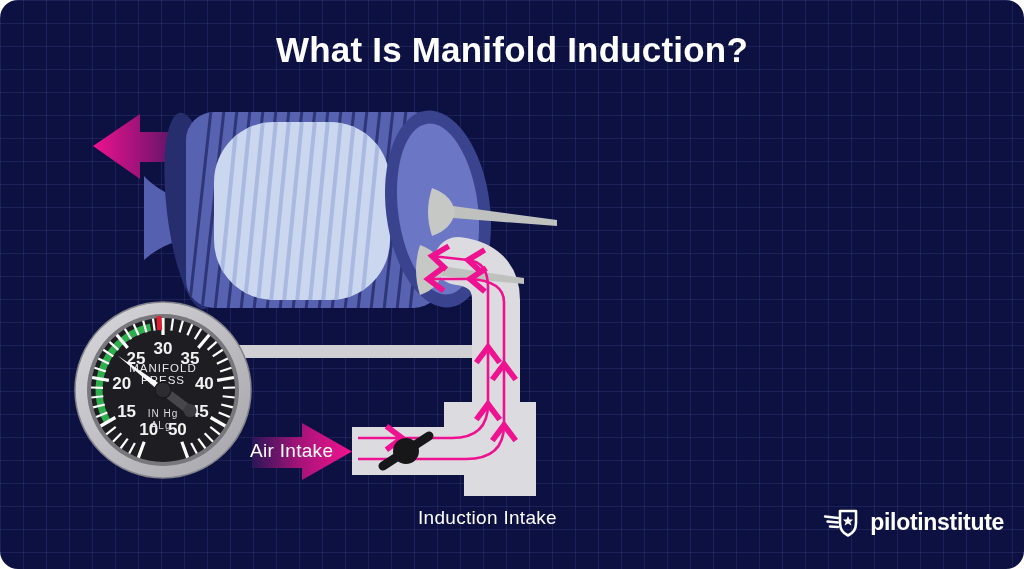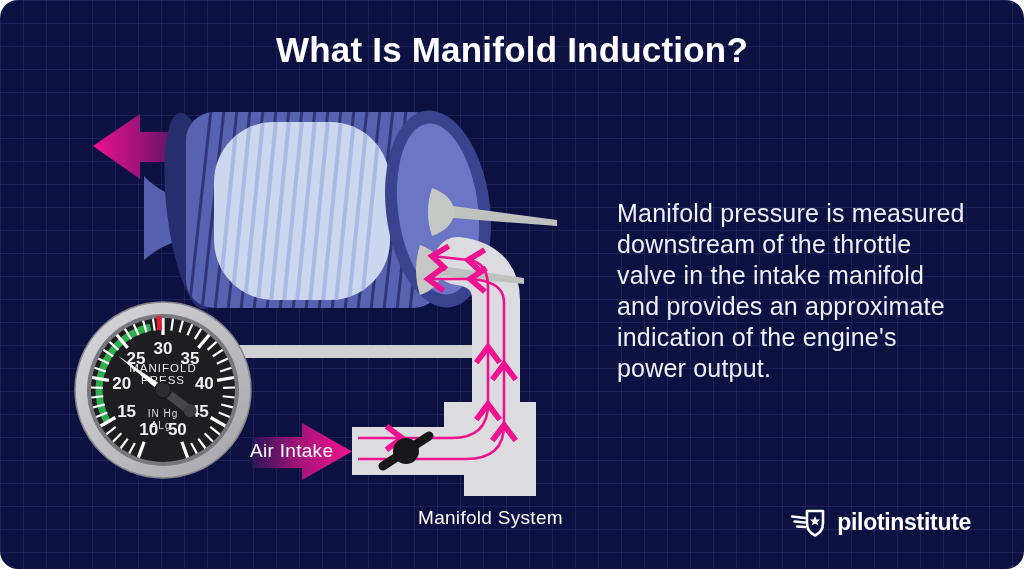--- a/index.html
+++ b/index.html
@@ -17,21 +17,21 @@
   }
   .desc{
     position:absolute;left:617px;top:198px;width:400px;
     color:#eef0f8;font-size:25px;line-height:31px;font-weight:400;
     white-space:pre-line;letter-spacing:0.2px;
   }
   .lbl{position:absolute;color:#ffffff;font-size:19px;letter-spacing:0.3px;text-align:right;}
   .lbl-air{left:250px;top:440px;}
   .lbl-induction{left:418px;top:507px;}
   .brand{
-    position:absolute;right:53px;top:506px;display:flex;align-items:center;gap:7px;
+    position:absolute;right:20px;top:506px;display:flex;align-items:center;gap:7px;
   }
   .brand-name{color:#ffffff;font-size:23px;font-weight:800;letter-spacing:-0.3px;}
   svg.scene{position:absolute;left:0;top:0;}
   text{font-family:"Liberation Sans",sans-serif;}
 </style>
 </head>
 <body>
 
 <div class="card">
 
@@ -207,28 +207,22 @@
       <g id="gaugeNeedle">
           <line x1="163" y1="390" x2="190.08201721282268" y2="410.55636990532076" stroke="#46464b" stroke-width="9" stroke-linecap="round"></line>
           <circle cx="190.08201721282268" cy="410.55636990532076" r="6.5" fill="#3b3b40"></circle>
           <polygon points="117.59779467262081,355.5378504528446 168.3022165741151,389.6305417463648 164.07002277007848,395.2062511725342" fill="#fafafa"></polygon>
           <circle cx="163" cy="390" r="8" fill="#2c2c31" stroke="#1a1a1e" stroke-width="1.5"></circle>
         </g>
     </g>
   </svg>
 
   <div class="title">What Is Manifold Induction?</div>
-  <div class="desc">Manifold pressure is measured
-downstream of the throttle
-valve in the intake manifold
-and provides an approximate
-indication of the engine's
-power output.</div>
   <div class="lbl lbl-air">Air Intake</div>
-  <div class="lbl lbl-induction">Manifold System</div>
+  <div class="lbl lbl-induction">Induction Intake</div>
 
   <div class="brand">
     <svg width="40" height="32" viewBox="0 0 40 32">
       <g stroke="#ffffff" stroke-width="2.4" stroke-linecap="round">
         <line x1="2" y1="10.5" x2="15" y2="12"></line>
         <line x1="4.5" y1="15.5" x2="15" y2="16.5"></line>
         <line x1="7" y1="20.5" x2="15" y2="21"></line>
       </g>
       <path d="M17,5 L33,5 L33,17 Q33,26 25,29.5 Q17,26 17,17 Z" fill="none" stroke="#ffffff" stroke-width="2.6" stroke-linejoin="round"></path>
       <polygon fill="#ffffff" points="25,10 26.5,13.4 30.2,13.5 27.3,15.9 28.4,19.5 25,17.4 21.6,19.5 22.7,15.9 19.8,13.5 23.5,13.4"></polygon>

